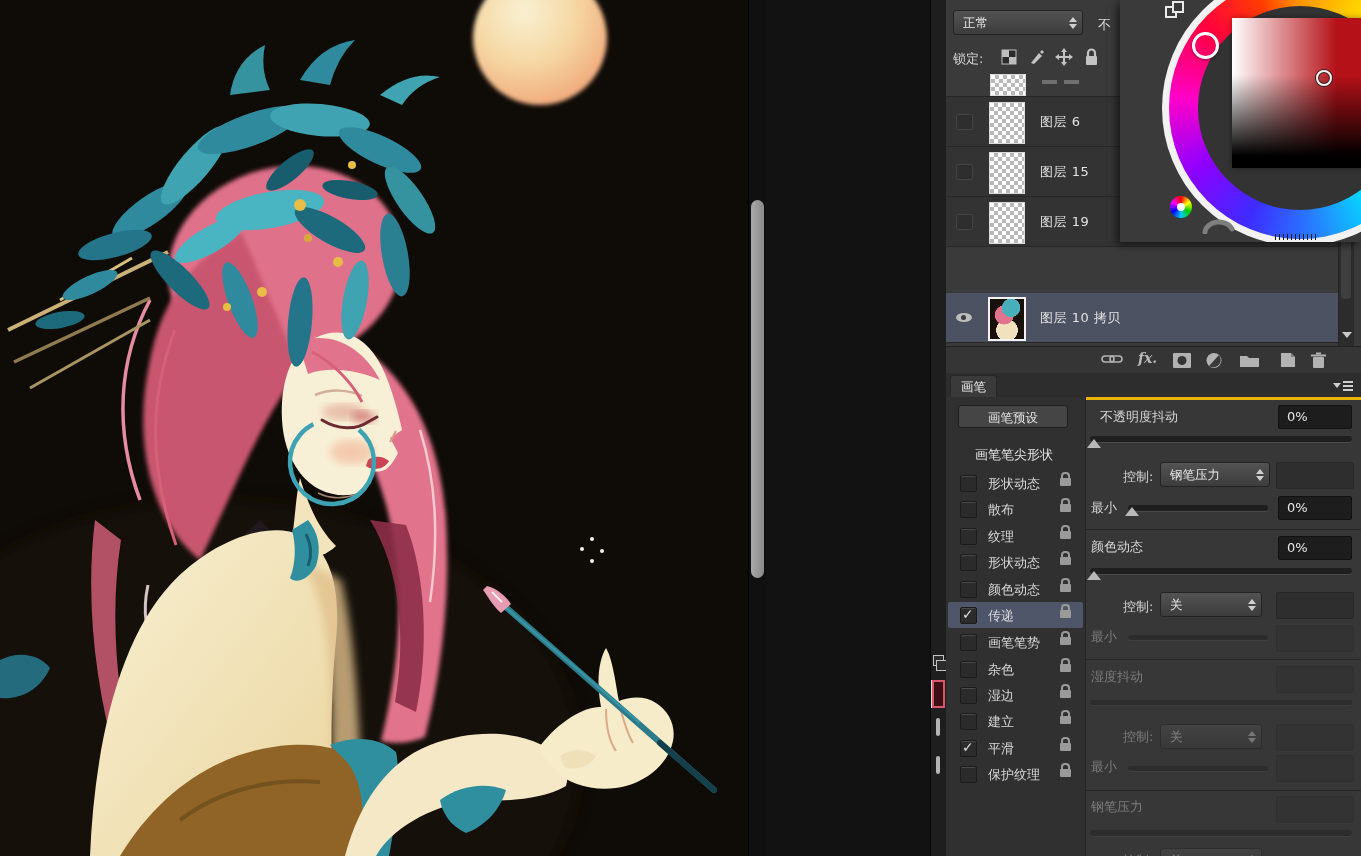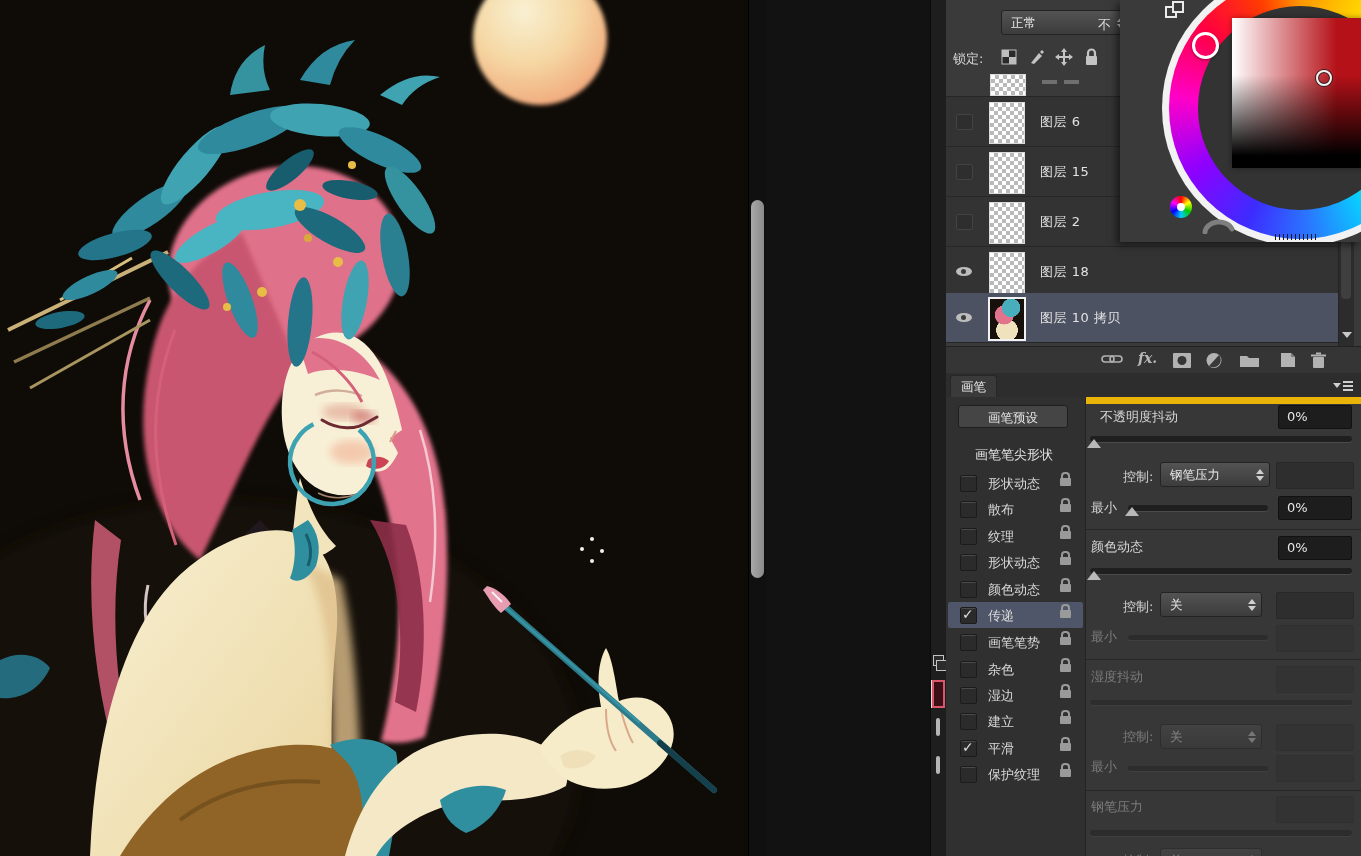--- a/index.html
+++ b/index.html
@@ -48,21 +48,21 @@
     radial-gradient(circle at 42% 40%,#e2738c 0 30%,transparent 31%),
     radial-gradient(circle at 50% 78%,#f0e2bd 0 30%,transparent 31%),#17100b;border:2px solid #f2f2f2;left:42px;top:4px;}
   .lname{position:absolute;left:94px;top:16px;font-size:13px;color:#e2e2e2;letter-spacing:.5px;}
   #lfoot{position:absolute;left:0;top:346px;width:415px;height:27px;background:#353535;border-top:1px solid #222;}
   .fico{position:absolute;top:5px;opacity:.85;}
   #lscroll{position:absolute;left:392px;top:97px;width:15px;height:249px;background:#2c2c2c;border-left:1px solid #242424;}
   #lscroll .sthumb{position:absolute;left:2px;top:2px;width:10px;height:200px;background:#3f3f3f;border-radius:4px;}
   #lscroll .sarr{position:absolute;left:3px;bottom:8px;width:0;height:0;border-left:5px solid transparent;border-right:5px solid transparent;border-top:6px solid #c9c9c9;}
   
   #brush{left:0;top:373px;width:415px;height:483px;background:#373737;}
-  #btabbar{position:absolute;left:0;top:0;width:415px;height:24px;background:#2d2d2d;border-bottom:7px solid #eab308;}
+  #btabbar{position:absolute;left:0;top:0;width:415px;height:24px;background:#2d2d2d;border-bottom:3px solid #eab308;}
   #btab{position:absolute;left:4px;top:2px;padding:3px 10px;background:#3a3a3a;border:1px solid #262626;border-bottom:none;
         border-radius:3px 3px 0 0;font-size:12.5px;color:#e8e8e8;box-shadow:inset 0 -2px 0 #7c3b3b;}
   #bmenu{position:absolute;right:8px;top:7px;}
   #blist{position:absolute;left:0;top:24px;width:139px;height:459px;background:#303030;border-right:1px solid #232323;}
   #presets{position:absolute;left:12px;top:8px;width:110px;height:23px;background:#454545;border:1px solid #1f1f1f;
            border-radius:3px;text-align:center;padding-top:4px;box-sizing:border-box;font-size:12.5px;color:#e4e4e4;}
   #tipshape{position:absolute;left:4px;top:44px;width:128px;height:25px;text-align:center;font-size:13px;color:#e2e2e2;padding-top:5px;box-sizing:border-box;}
   .ditem{position:absolute;left:2px;width:135px;height:26px;}
   .ditem.selected{background:#50566a;border-radius:2px;}
   .cbx{position:absolute;left:12px;top:5px;width:15px;height:15px;background:#2b2b2b;border:1px solid #1b1b1b;
@@ -233,21 +233,21 @@
     <div class="mini-sq" style="left:2px;top:655px;"></div>
     <div class="mini-sq" style="left:5px;top:660px;"></div>
     <div id="fg-swatch"></div>
     <div class="dash" style="top:718px;"></div>
     <div class="dash" style="top:756px;"></div>
   </div>
 
   <div id="panels" class="abs">
 
     <div id="layers" class="abs">
-      <div class="dd" style="left:7px;top:10px;width:130px;margin-left:48px;">
+      <div class="dd" style="left:7px;top:10px;width:130px;">
         <span>正常</span>
         <span class="updn"></span>
       </div>
       <div class="lbl" style="left:152px;top:16px;">不</div>
 
       <div class="lbl" style="left:7px;top:50px;">锁定:</div>
       <svg class="abs" style="left:54px;top:48px;" width="18" height="18">
         <rect x="2" y="2" width="14" height="14" fill="#2a2a2a" stroke="#bdbdbd"></rect>
         <rect x="2" y="2" width="7" height="7" fill="#bdbdbd"></rect>
           <rect x="9" y="9" width="7" height="7" fill="#bdbdbd"></rect>
@@ -275,26 +275,21 @@
         <div class="lname">图层 6</div>
       </div>
       <div class="lrow" style="top:147px;">
         <div class="vis-well"></div>
         <div class="thumb"></div>
         <div class="lname">图层 15</div>
       </div>
       <div class="lrow" style="top:197px;">
         <div class="vis-well"></div>
         <div class="thumb"></div>
-        <div class="lname">图层 2</div>
-      </div>
-      <div class="lrow" style="top:247px;">
-        <div class="vis-well checked"></div>
-        <div class="thumb"></div>
-        <div class="lname">图层 18</div>
+        <div class="lname">图层 19</div>
       </div>
       <div class="lrow selected" style="top:293px;">
         <div class="vis-well checked"></div>
         <div class="thumb art"></div>
         <div class="lname">图层 10 拷贝</div>
       </div>
 
       <div id="lscroll">
         <div class="sthumb"></div>
         <div class="sarr"></div>

